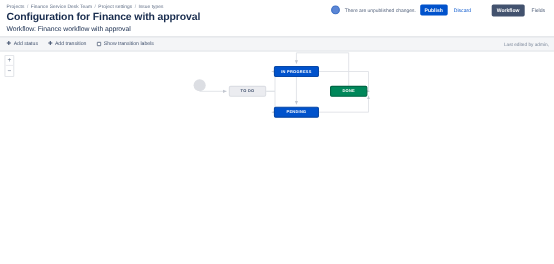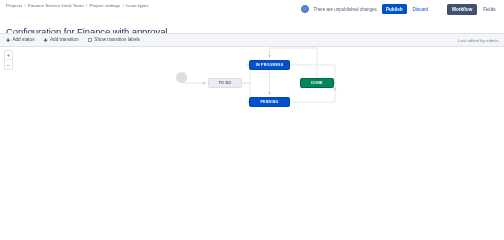--- a/index.html
+++ b/index.html
@@ -26,25 +26,25 @@
     letter-spacing: 0.05px;
   }
   .breadcrumb a {
     color: #5e6c84;
     text-decoration: none;
   }
   .breadcrumb .sep { color: #97a0af; margin: 0 2.2px; }
 
   .page-title {
     font-size: 9.5px;
-    font-weight: normal;
+    font-weight: bold;
     line-height: 12px;
     color: #172b4d;
     letter-spacing: -0.1px;
-    margin-top: 17px;
+    margin-top: 1px;
   }
   .page-subtitle {
     font-size: 6.2px;
     line-height: 9px;
     color: #172b4d;
     letter-spacing: -0.05px;
   }
 
   
   .header-right {

